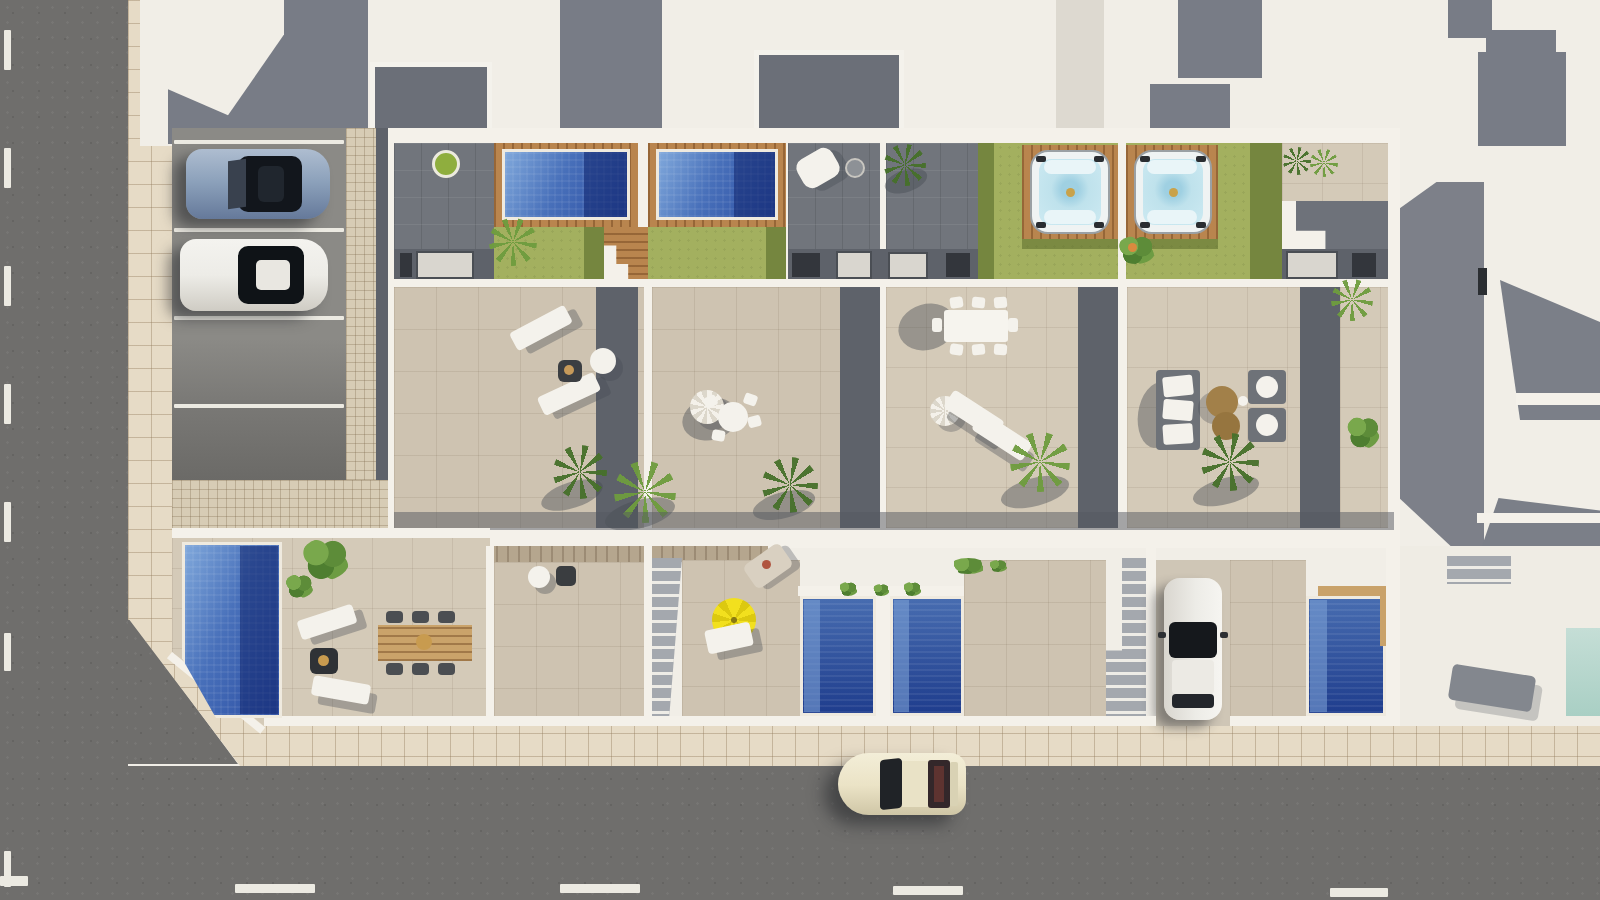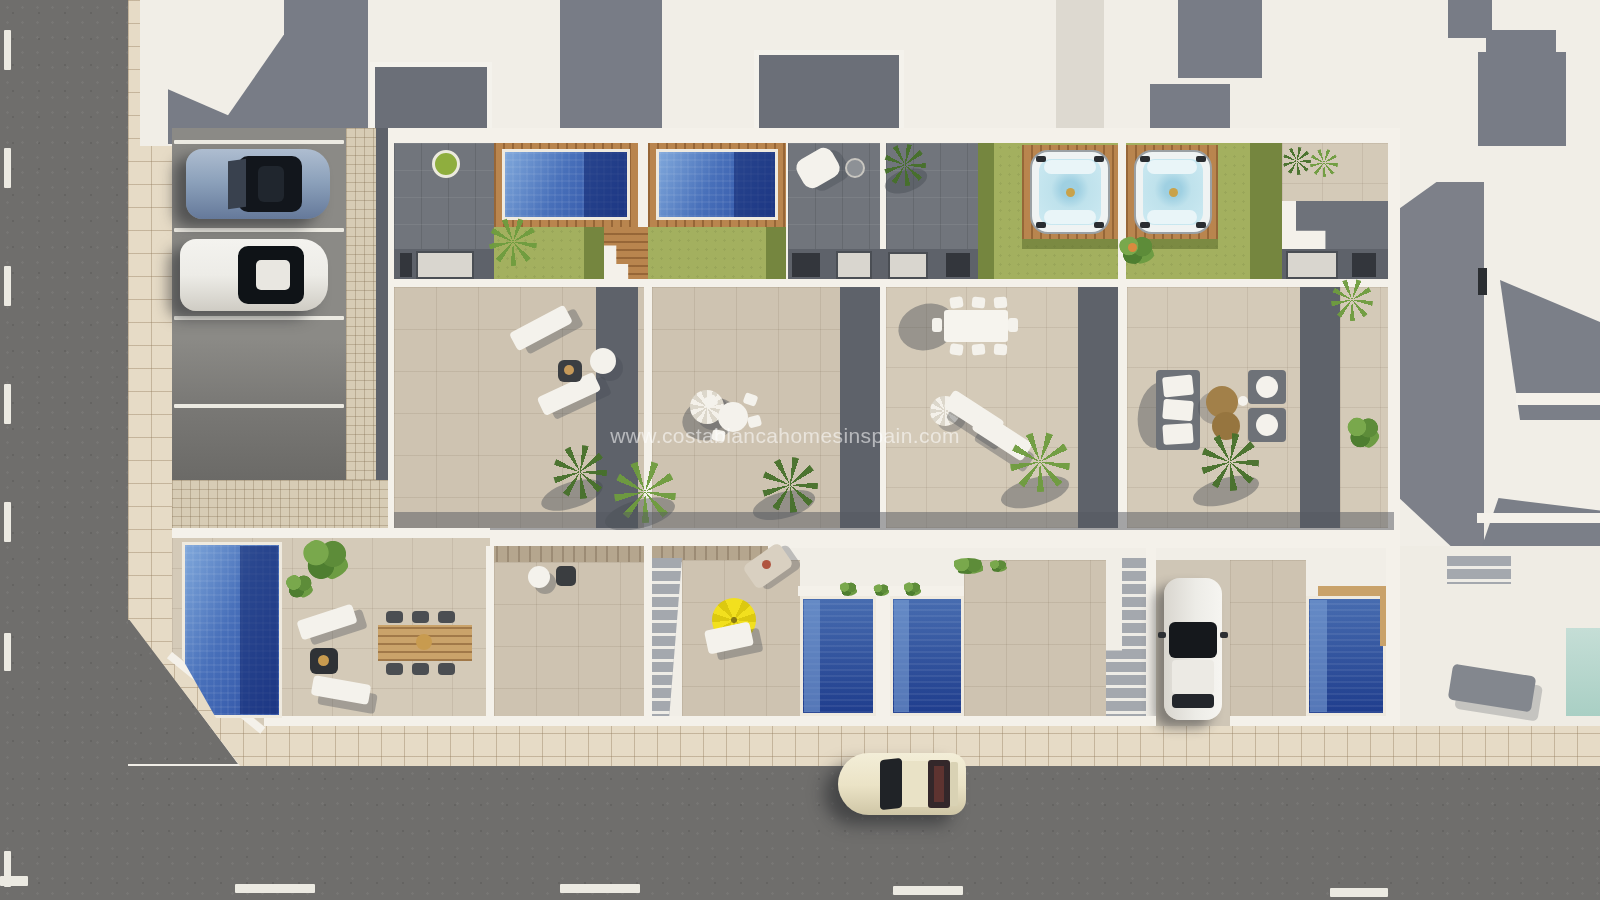--- a/index.html
+++ b/index.html
@@ -371,15 +371,14 @@
 
   <div class="car" style="left:836px;top:750px;width:132px;height:68px;">
     <div class="abs" style="left:2px;top:3px;width:128px;height:62px;border-radius:32px 16px 16px 32px;background:linear-gradient(180deg,#f3eed8 0%,var(--car-cream,#ebe3c6) 52%,#cfc6a6 100%);box-shadow:-14px 10px 16px rgba(30,32,36,.5);"></div>
     <div class="abs" style="left:44px;top:9px;width:22px;height:50px;background:#202327;transform:skewY(-6deg);border-radius:4px;"></div>
     <div class="abs" style="left:66px;top:11px;width:26px;height:46px;background:#e9e2c6;"></div>
     <div class="abs" style="left:92px;top:10px;width:22px;height:48px;background:#33272a;border-radius:3px;"></div>
     <div class="abs" style="left:98px;top:16px;width:10px;height:36px;background:#5e3330;"></div>
     <div class="abs" style="left:114px;top:12px;width:8px;height:44px;background:#d9d2b4;border-radius:2px;"></div>
   </div>
 
-  <div class="abs watermark" style="left:460px;top:424px;width:650px;">www.costablancahomesinspain.com</div>
 
 </div>
 
 </body></html>

